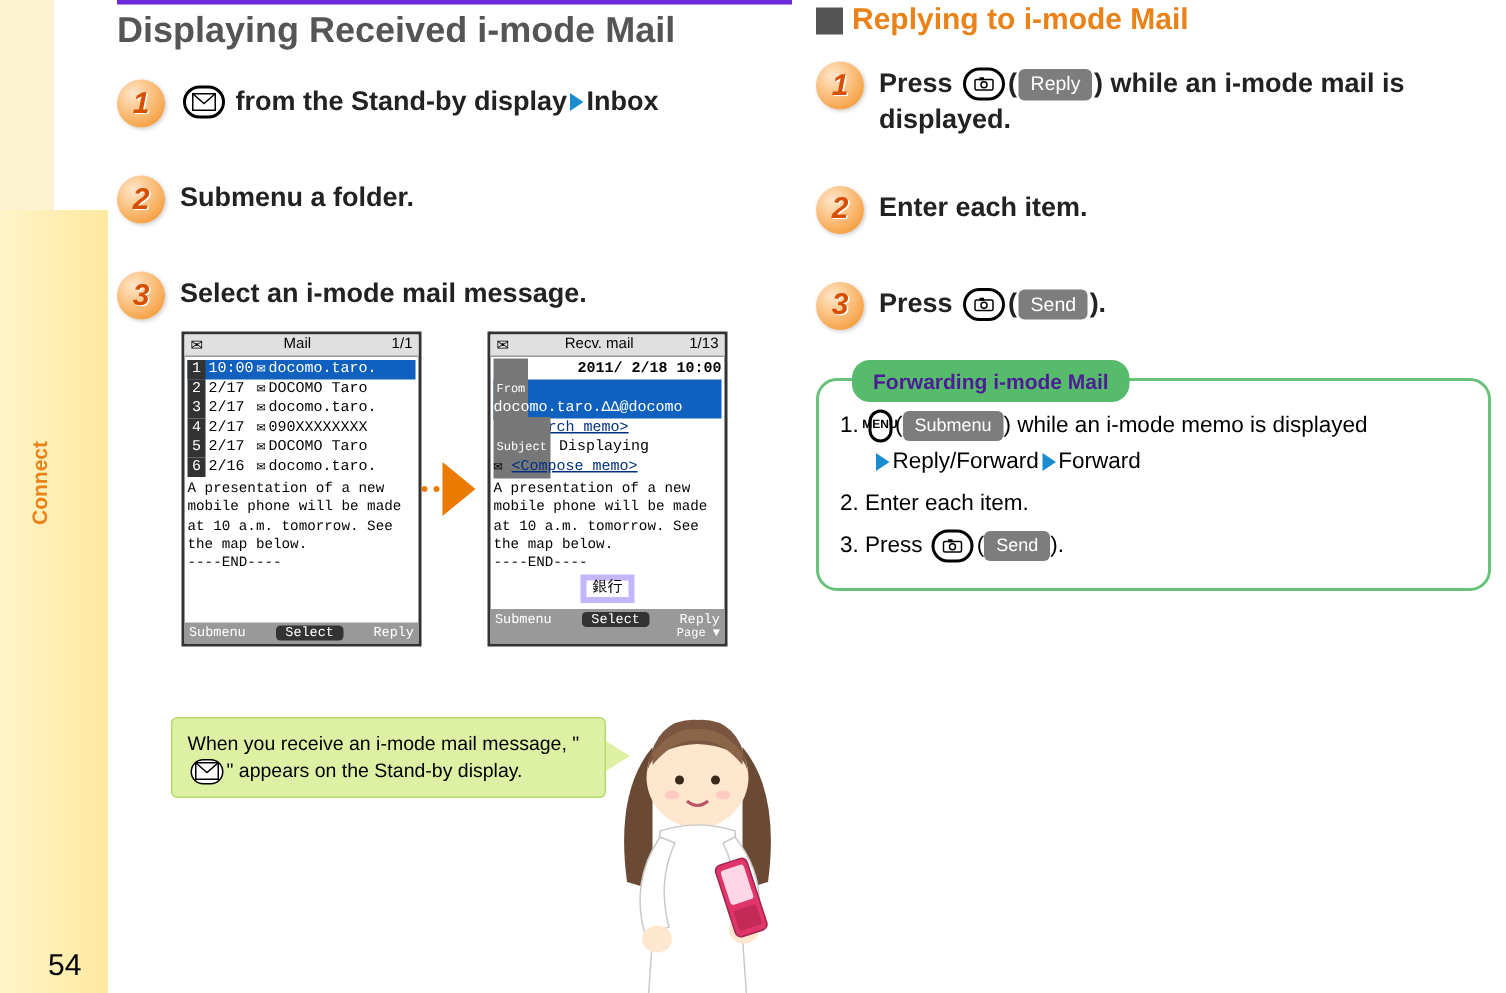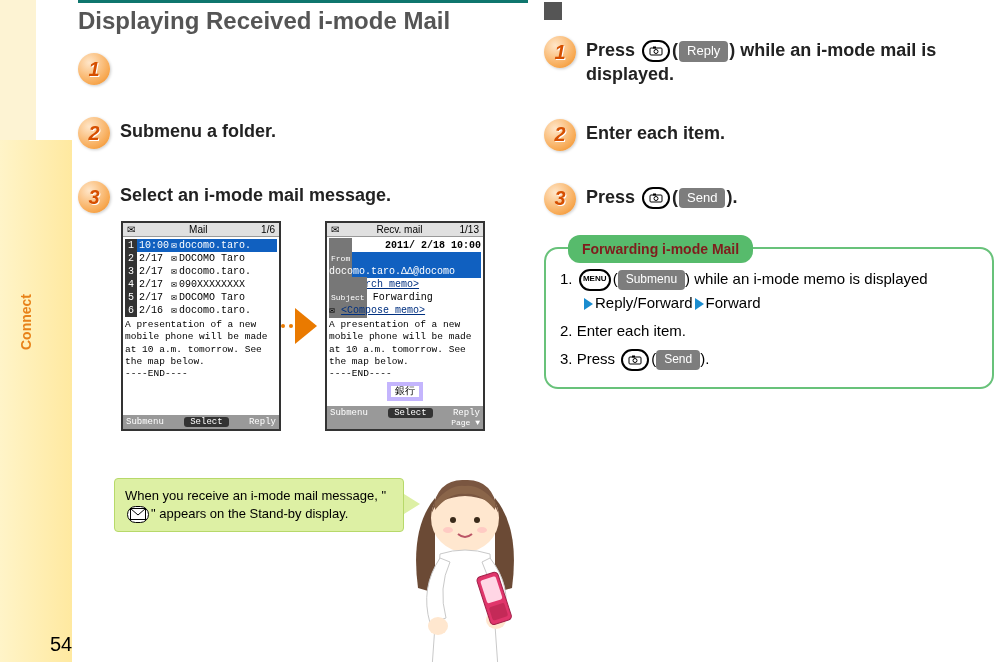--- a/index.html
+++ b/index.html
@@ -36,21 +36,21 @@
     position: absolute;
     left: 0;
     top: 0;
     height: 140px;
     width: 36px;
     background: #fdf3d3;
   }
 
   .page-number {
     position: absolute;
-    left: 50px;
+    left: 32px;
     bottom: 6px;
     font-size: 20px;
   }
 
   .content {
     position: absolute;
     left: 72px;
     right: 0;
     top: 0;
     bottom: 0;
@@ -61,21 +61,21 @@
     flex: 1;
     padding: 0 10px 0 6px;
     position: relative;
   }
 
   
   .section-title {
     font-size: 24px;
     font-weight: bold;
     color: #555;
-    border-top: 3px solid #0f766e;
+    border-top: 3px solid #6d28d9;
     padding-top: 4px;
     margin-bottom: 18px;
     width: 100%;
   }
 
   .step {
     display: flex;
     align-items: flex-start;
     margin-bottom: 32px;
   }
@@ -133,21 +133,21 @@
     justify-content: center;
     font-size: 10px;
     flex-direction: column;
     background: #fff;
     position: relative;
   }
   .cam-key svg { width: 14px; height: 10px; }
 
   .menu-key {
     display: inline-flex;
-    width: 32px; height: 22px;
+    width: 16px; height: 22px;
     border: 2px solid #000;
     border-radius: 12px;
     vertical-align: middle;
     margin: 0 2px;
     align-items: center;
     justify-content: center;
     font-size: 8px;
     background: #fff;
     font-weight: bold;
   }
@@ -299,21 +299,21 @@
     position: relative;
     margin-top: 28px;
     font-size: 15px;
     line-height: 1.6;
   }
   .forward-label {
     position: absolute;
     top: -14px;
     left: 22px;
     background: #57bb6c;
-    color: #7f1d1d;
+    color: #4c1d95;
     font-size: 14px;
     font-weight: bold;
     border-radius: 12px;
     padding: 3px 14px;
   }
   .forward-panel ol { list-style: none; }
   .forward-panel li { margin-bottom: 4px; }
   .fwd-indent { padding-left: 22px; }
 
   .small-softkey {
@@ -339,20 +339,28 @@
 
 <div class="content">
 
   <div class="col">
     <div class="section-title">Displaying Received i-mode Mail</div>
 
     <div class="step">
       <div class="step-num">
           <span>1</span>
         </div>
+      <div class="step-body">
+        <span class="mail-key">
+          <svg viewBox="0 0 16 12">
+              <rect x="0.5" y="0.5" width="15" height="11" fill="none" stroke="#000"></rect>
+              <path d="M0.5 0.5 L8 7 L15.5 0.5" fill="none" stroke="#000"></path>
+            </svg>
+        </span><span> from the Stand-by display</span><span class="tri"></span><span>Inbox</span>
+      </div>
     </div>
 
     <div class="step">
       <div class="step-num">
           <span>2</span>
         </div>
       <div class="step-body">Submenu a folder.</div>
     </div>
 
     <div class="step" style="margin-bottom:6px;">
@@ -361,21 +369,21 @@
         </div>
       <div class="step-body">Select an i-mode mail message.</div>
     </div>
 
     <div class="shots">
 
       <div class="phone-screen">
         <div class="ps-title">
           <span>✉</span>
           <span>Mail</span>
-          <span>1/6</span>
+          <span>1/1</span>
         </div>
         <div class="ps-body">
           <div class="list-row hl">
               <span class="idx">1</span>
               <span style="flex:0 0 30px">10:00</span>
               <span>✉</span>
               <span>docomo.taro.</span>
             </div>
           <div class="list-row">
               <span class="idx">2</span>
@@ -425,21 +433,21 @@
       <div class="phone-screen">
         <div class="ps-title">
           <span>✉</span>
           <span>Recv. mail</span>
           <span>1/13</span>
         </div>
         <div class="ps-body">
           <div style="text-align:right;font-weight:bold">2011/ 2/18 10:00</div>
           <div class="hl"><span class="tag-from">From</span> <span>docomo.taro.ΔΔ@docomo</span></div>
           <div><span>✉</span> <span class="compose-link">&lt;Search memo&gt;</span></div>
-          <div><span class="tag-from">Subject</span> <span>Forwarding</span></div>
+          <div><span class="tag-from">Subject</span> <span>Displaying</span></div>
           <div><span>✉</span> <span class="compose-link">&lt;Compose memo&gt;</span></div>
           <div style="white-space:pre-wrap;font-size:9.5px;margin-top:2px">A presentation of a new mobile phone will be made at 10 a.m. tomorrow. See the map below.
 ----END----</div>
           <div style="text-align:center;margin-top:4px"><span style="border:4px solid #c4b5fd;padding:0 4px">銀行</span></div>
         </div>
         <div class="ps-footer" style="flex-wrap:wrap">
           <span>Submenu</span>
           <span style="background:#333;padding:0 6px;border-radius:3px">Select</span>
           <span>Reply</span>
           <span style="flex-basis:100%;text-align:right;font-size:8px">Page ▼</span>
@@ -487,20 +495,21 @@
           <rect x="3" y="4" width="16" height="24" rx="2" fill="#ffd6e5"></rect>
           <rect x="3" y="32" width="16" height="14" rx="2" fill="#c42a58"></rect>
         </g>
       </svg>
     </div>
   </div>
 
   <div class="col">
     <div class="sub-heading">
       <span class="sq"></span>
+      <span>Replying to i-mode Mail</span>
     </div>
 
     <div class="step">
       <div class="step-num">
           <span>1</span>
         </div>
       <div class="step-body">
         <span>Press </span><span class="cam-key">
             <svg viewBox="0 0 14 10">
               <rect x="1" y="2" width="12" height="7" rx="1" fill="none" stroke="#000"></rect>

